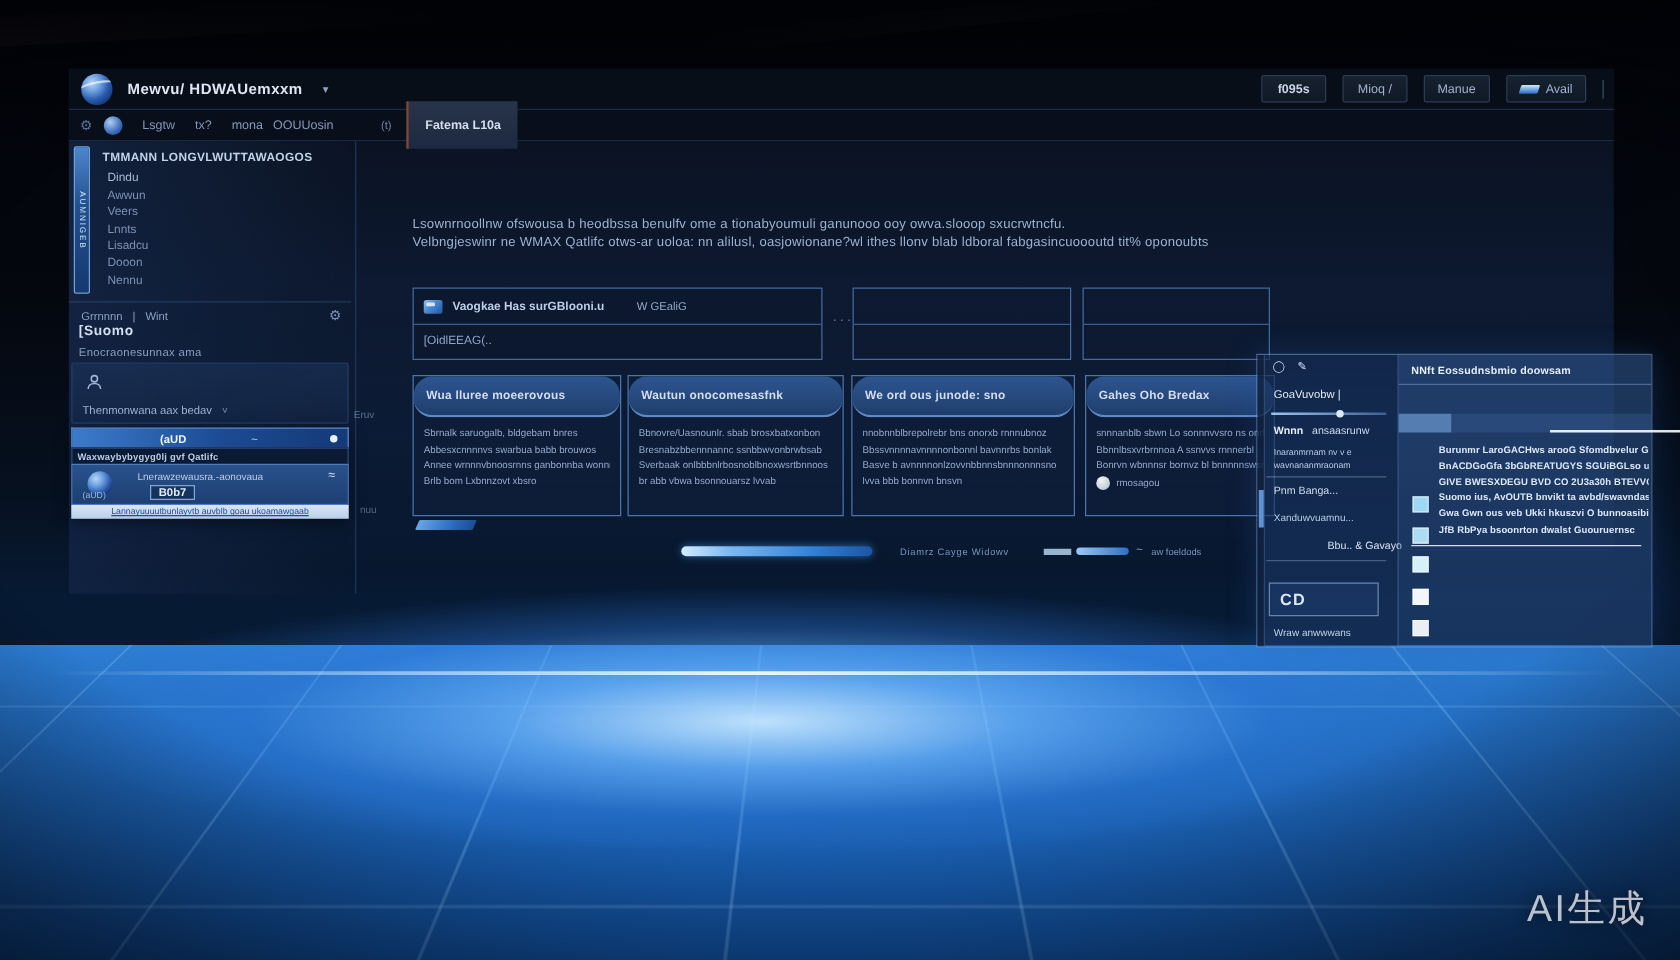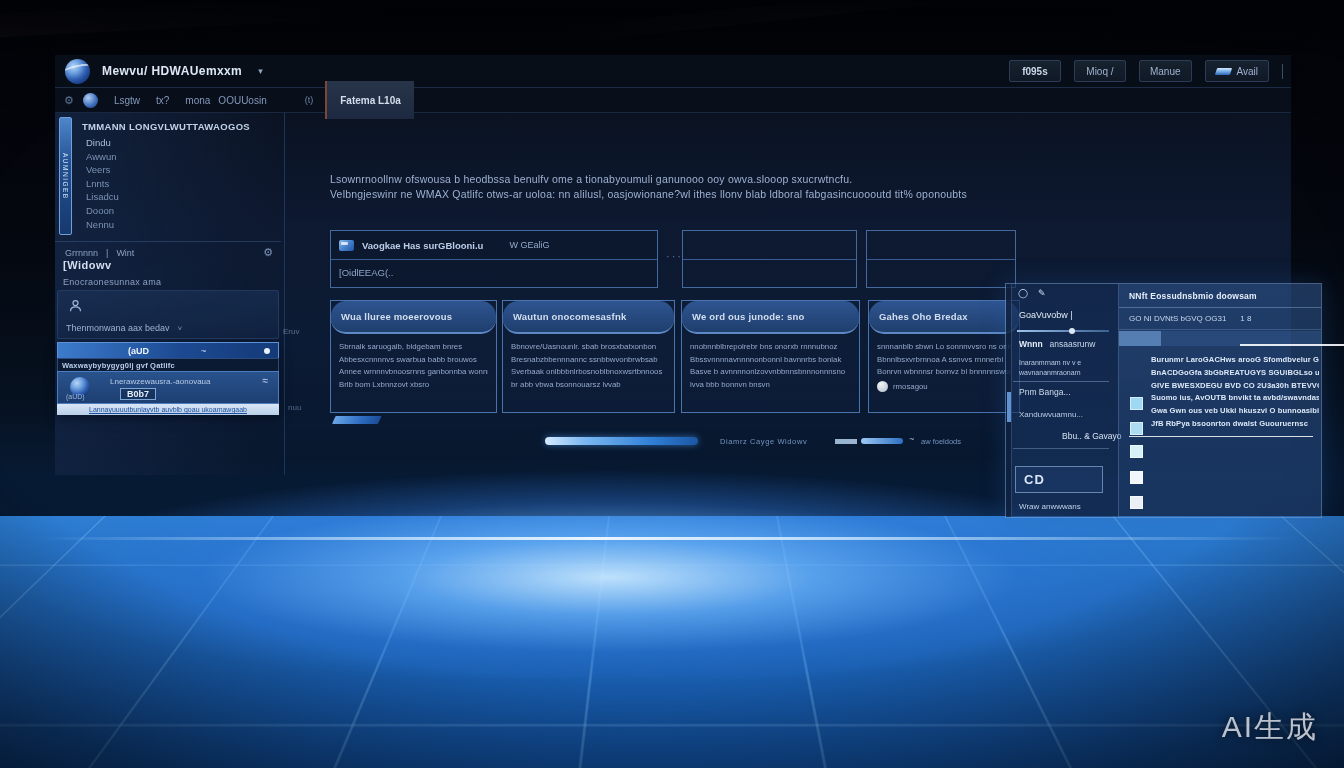--- a/index.html
+++ b/index.html
@@ -289,21 +289,21 @@
         <div class="nav-item">Dooon</div>
         <div class="nav-item">Nennu</div>
       </div>
       <div class="sb-divider"></div>
       <div class="settings-row">
         <span>Grrnnnn</span>
         <span>|</span>
         <span>Wint</span>
         <span class="settings-gear">⚙</span>
       </div>
-      <div class="group-label">[Widowv</div>
+      <div class="group-label">[Suomo</div>
       <div class="line-label">Enocraonesunnax ama</div>
 
       <div class="profile-card">
         <svg class="p-icon" viewBox="0 0 24 24" fill="none" stroke="currentColor" stroke-width="2">
           <circle cx="12" cy="8" r="4"></circle>
             <path d="M4 21c0-4.4 3.6-7 8-7s8 2.6 8 7"></path>
         </svg>
         <div class="profile-text">
           <span>Thenmonwana aax bedav</span><span class="profile-caret">˅</span>
         </div>
@@ -429,24 +429,20 @@
       <div class="ovl-r4">Pnm Banga...</div>
       <div class="ovl-r5">Xanduwvuamnu...</div>
       <div class="ovl-r6">Bbu.. &amp; Gavayo</div>
       <div class="ovl-div2"></div>
       <div class="ovl-badge">CD</div>
       <div class="ovl-footer">Wraw anwwwans</div>
     </div>
 
     <div class="ov-right">
       <div class="ovr-title">NNft Eossudnsbmio doowsam</div>
-      <div class="ovr-sub">
-        <span>GO NI DVNtS bGVQ OG31</span>
-        <span>1 8</span>
-      </div>
       <div class="ovr-hl-row"></div>
       <div class="ovr-hl"></div>
       <div class="ovr-para">
         <div class="pl">Burunmr LaroGACHws arooG Sfomdbvelur GtCbl</div>
         <div class="pl">BnACDGoGfa 3bGbREATUGYS SGUiBGLso ukfM</div>
         <div class="pl">GIVE BWESXDEGU BVD CO 2U3a30h BTEVVGBb</div>
         <div class="pl">Suomo ius, AvOUTB bnvikt ta avbd/swavndasndGI</div>
         <div class="pl">Gwa Gwn ous veb Ukki hkuszvi O bunnoasibith</div>
         <div class="pl">JfB RbPya bsoonrton dwalst Guouruernsc</div>
       </div>

